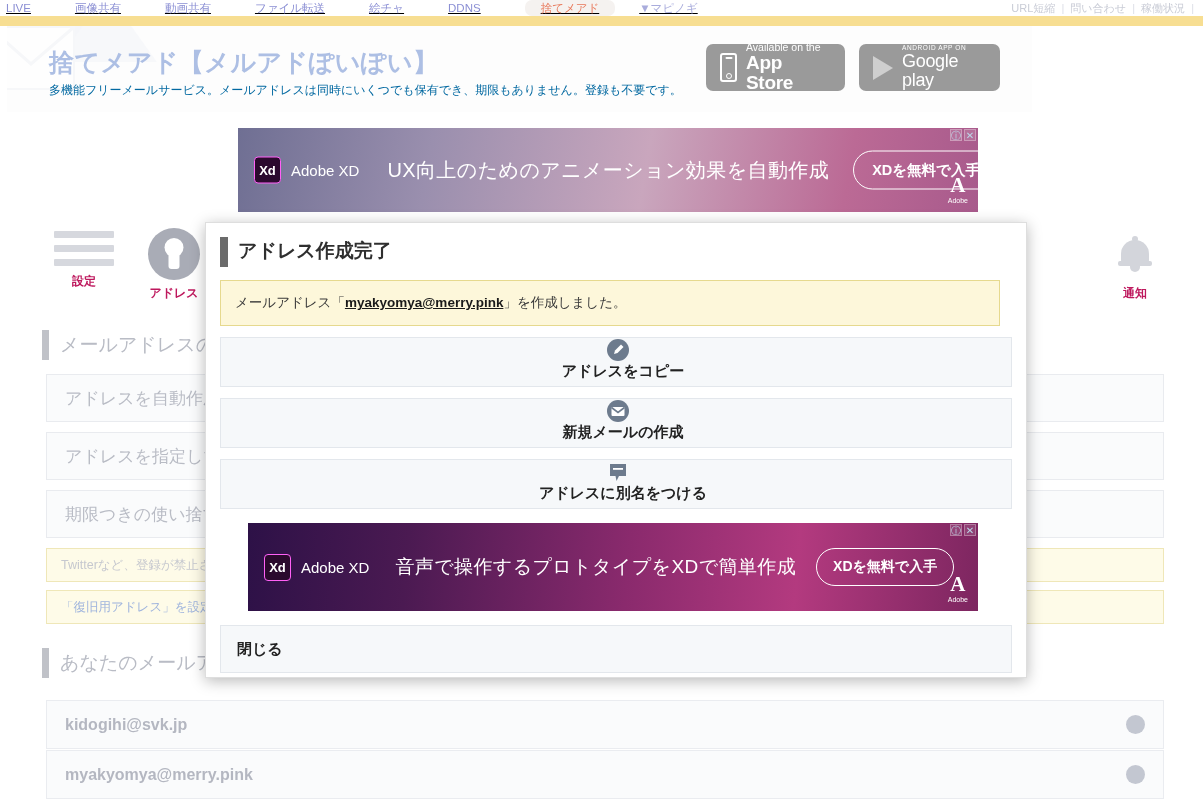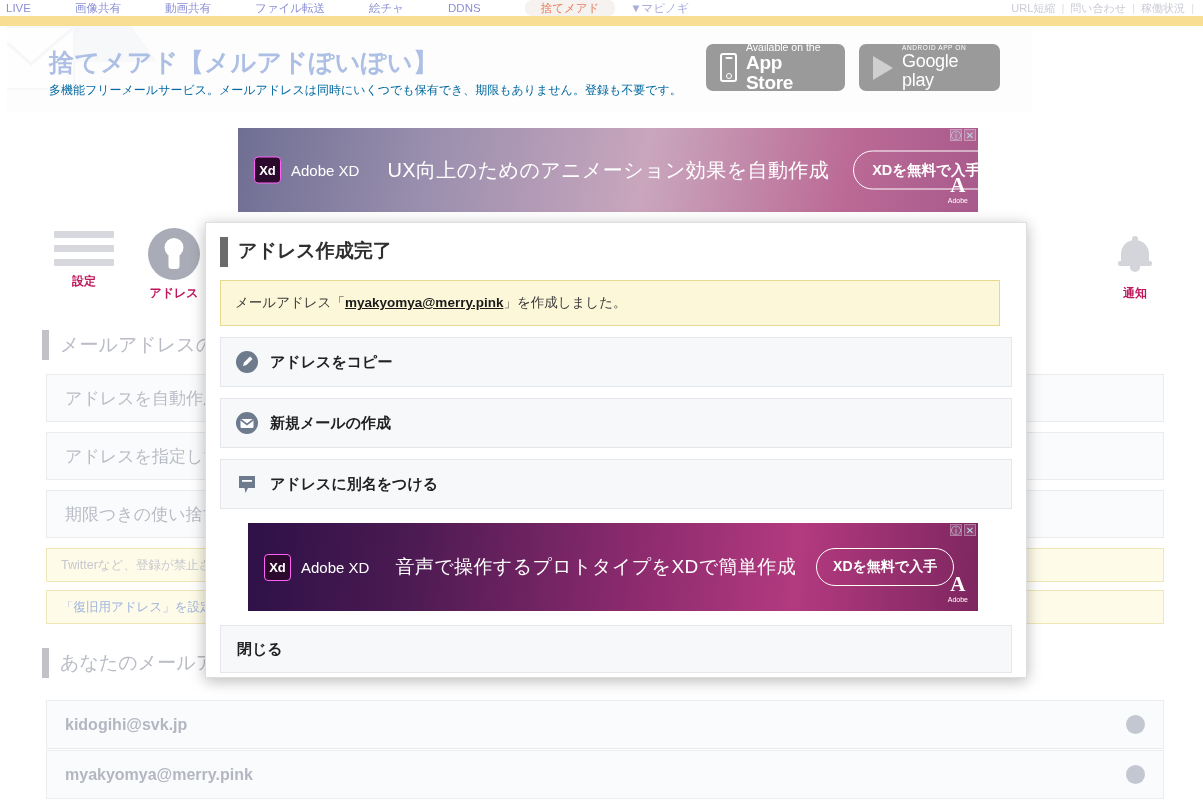--- a/index.html
+++ b/index.html
@@ -10,31 +10,31 @@
     overflow: hidden;
   }
   #app { position: relative; width: 1203px; height: 804px; }
 
   
   .topnav {
     position: absolute; top: 0; left: 0; width: 1203px; height: 16px;
     background: #ffffff;
     display: flex; align-items: center;
   }
-  .nav-left { display: flex; align-items: center; height: 16px; }
+  .nav-left { display: flex; align-items: center; height: 16px; text-decoration: underline; }
   .nav-item {
     font-size: 11.5px; color: #8b8fd4; padding: 0 0 0 0;
     height: 16px; line-height: 16px; white-space: nowrap;
     display: inline-block;
   }
   .nav-item.first { margin-left: 6px; margin-right: 44px; }
   .nav-item.sp { margin-right: 44px; }
   .nav-item.active {
     color: #e8785a; background: #f5f2f0; padding: 0 16px;
-    margin-right: 15px;
+    margin-right: 24px;
     border-radius: 7px;
   }
   .nav-item.drop { color: #a9acdc; }
   .nav-right {
     position: absolute; right: 6px; top: 0; height: 16px; line-height: 16px;
     font-size: 11px; color: #c9ccd6; white-space: nowrap;
   }
   .nav-right span { color: #c9ccd6; }
   .nav-right .sep { color: #dcdee6; padding: 0 3px; }
 
@@ -218,21 +218,21 @@
     content: ""; position: absolute; left: 0; top: 0px; width: 8px; height: 30px;
     background: #6b6b6b;
   }
   .modal-notice {
     margin: 13px 26px 0 14px; background: #fdf7da; border: 1px solid #e6d98e;
     padding: 13px 14px; font-size: 13.5px; color: #3a3a3a;
   }
   .modal-notice a { color: #1a1a1a; font-weight: bold; text-decoration: underline; }
   .modal-item {
     margin: 11px 14px 0 14px; background: #f6f8fa; border: 1px solid #e3e7ec;
-    height: 50px; display: flex; align-items: center; padding-left: 14px;
+    height: 50px; display: flex; align-items: center; padding-left: 14px; flex-direction: column;
   }
   .mi-icon { width: 24px; height: 24px; flex: none; margin-right: 11px; }
   .mi-label { font-size: 15px; font-weight: bold; color: #222; }
   .modal-ad {
     margin: 14px 14px 0 42px; width: 730px; height: 88px; position: relative;
     background: linear-gradient(95deg, #2d1147 0%, #4b1a52 22%, #8a2a6d 52%, #b33a7f 75%, #7d2660 100%);
     overflow: hidden;
   }
   .modal-ad .ad-copy { font-size: 19px; margin-left: 26px; }
   .modal-ad .ad-cta { font-size: 14px; padding: 9px 16px; margin-left: 20px; }

